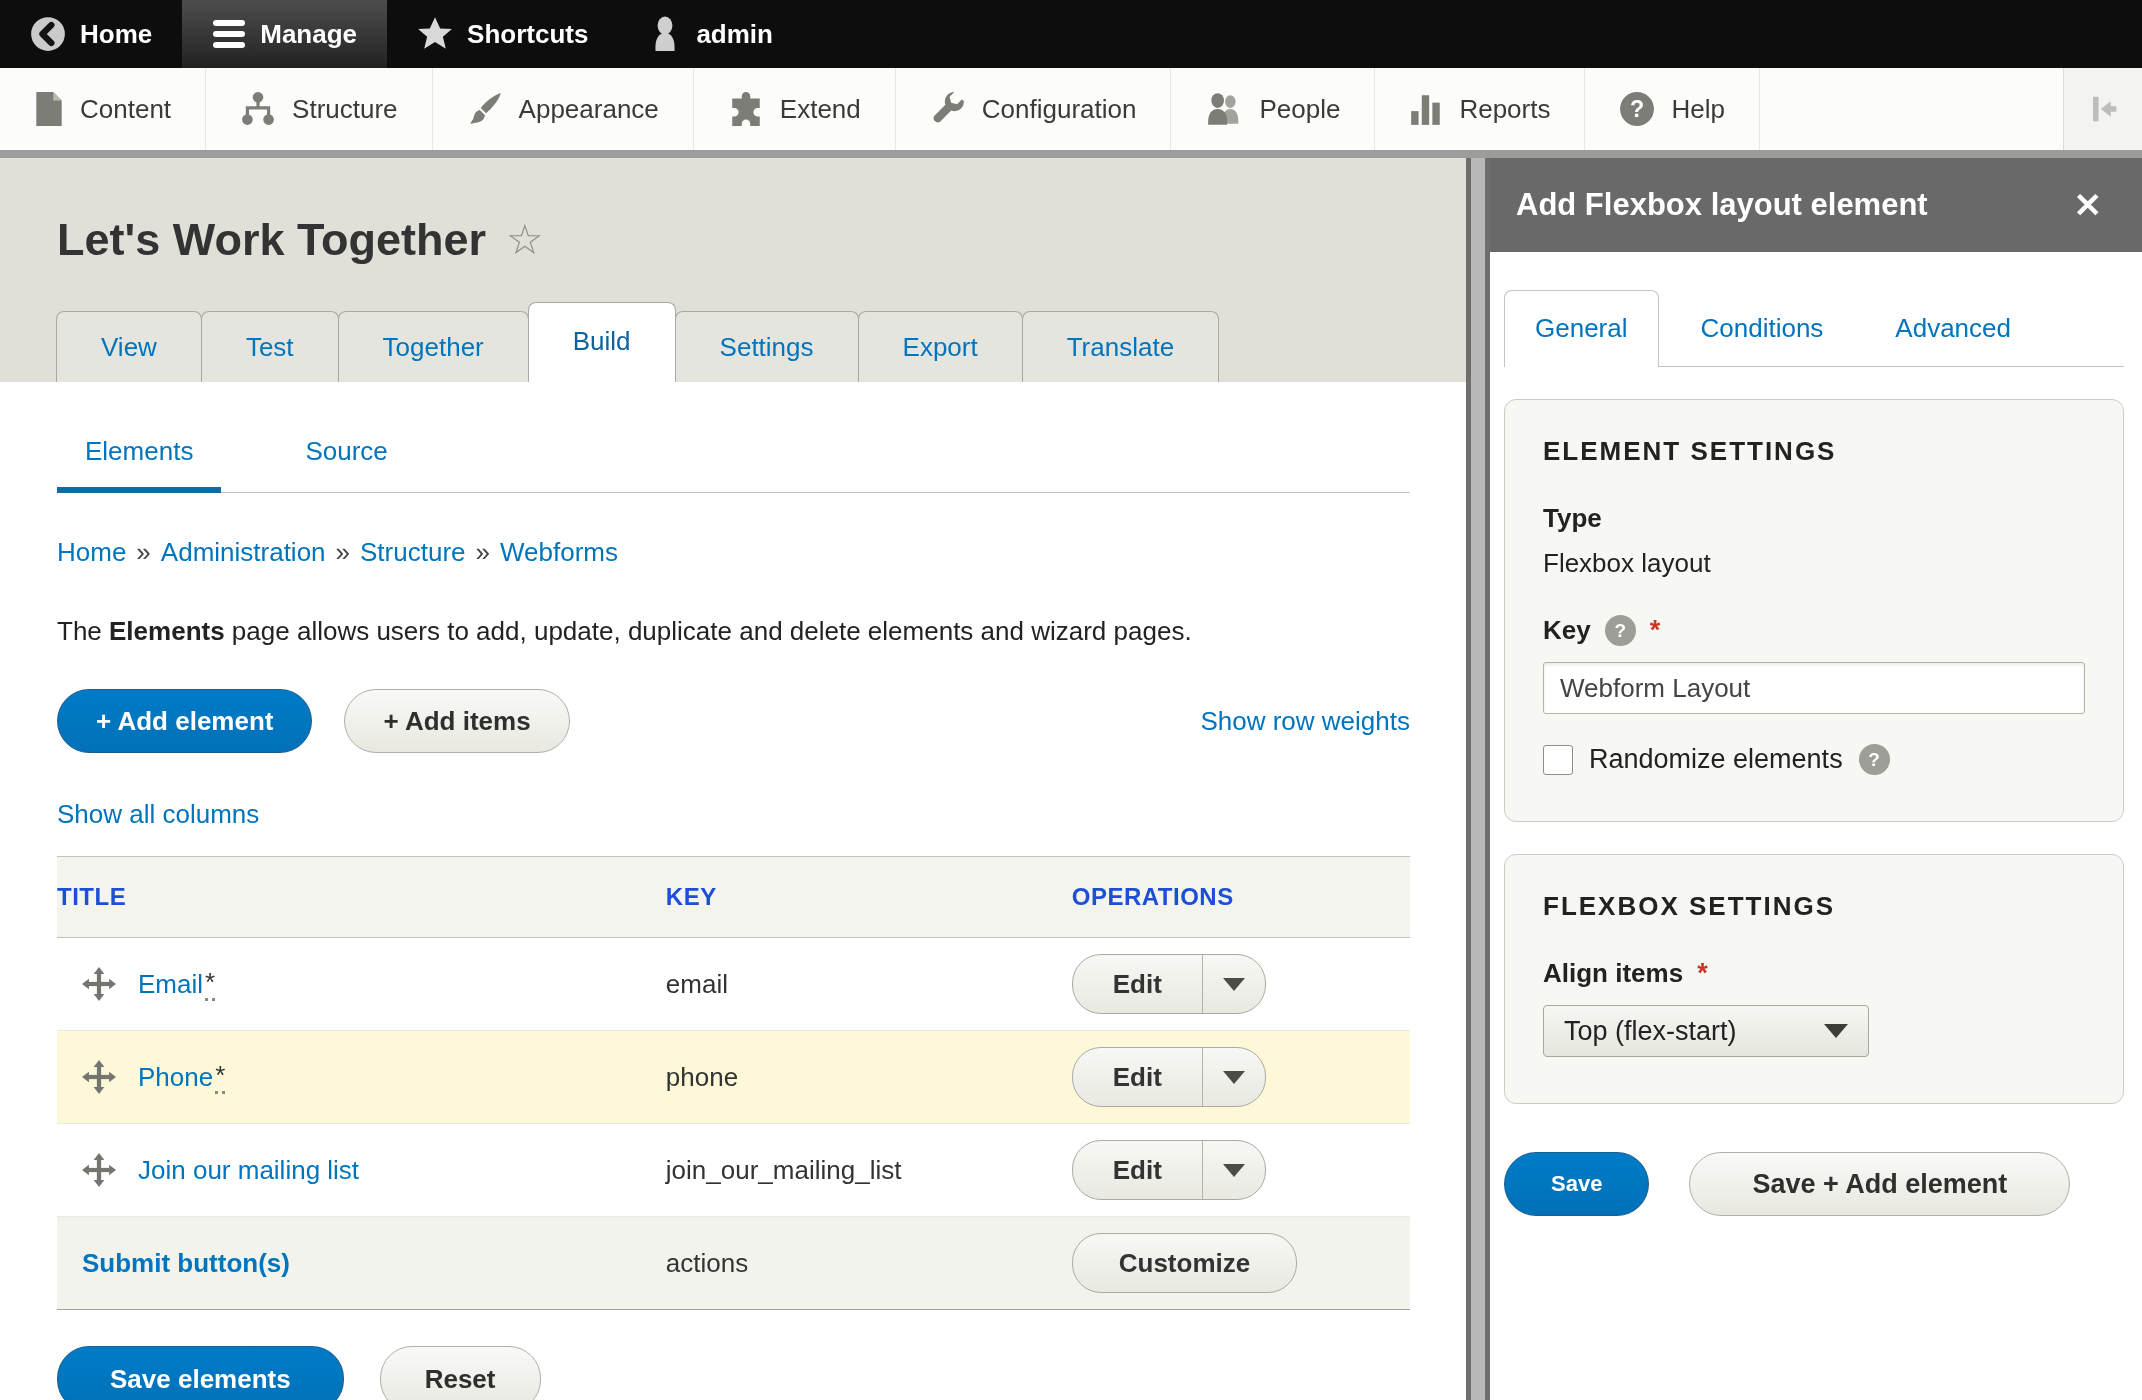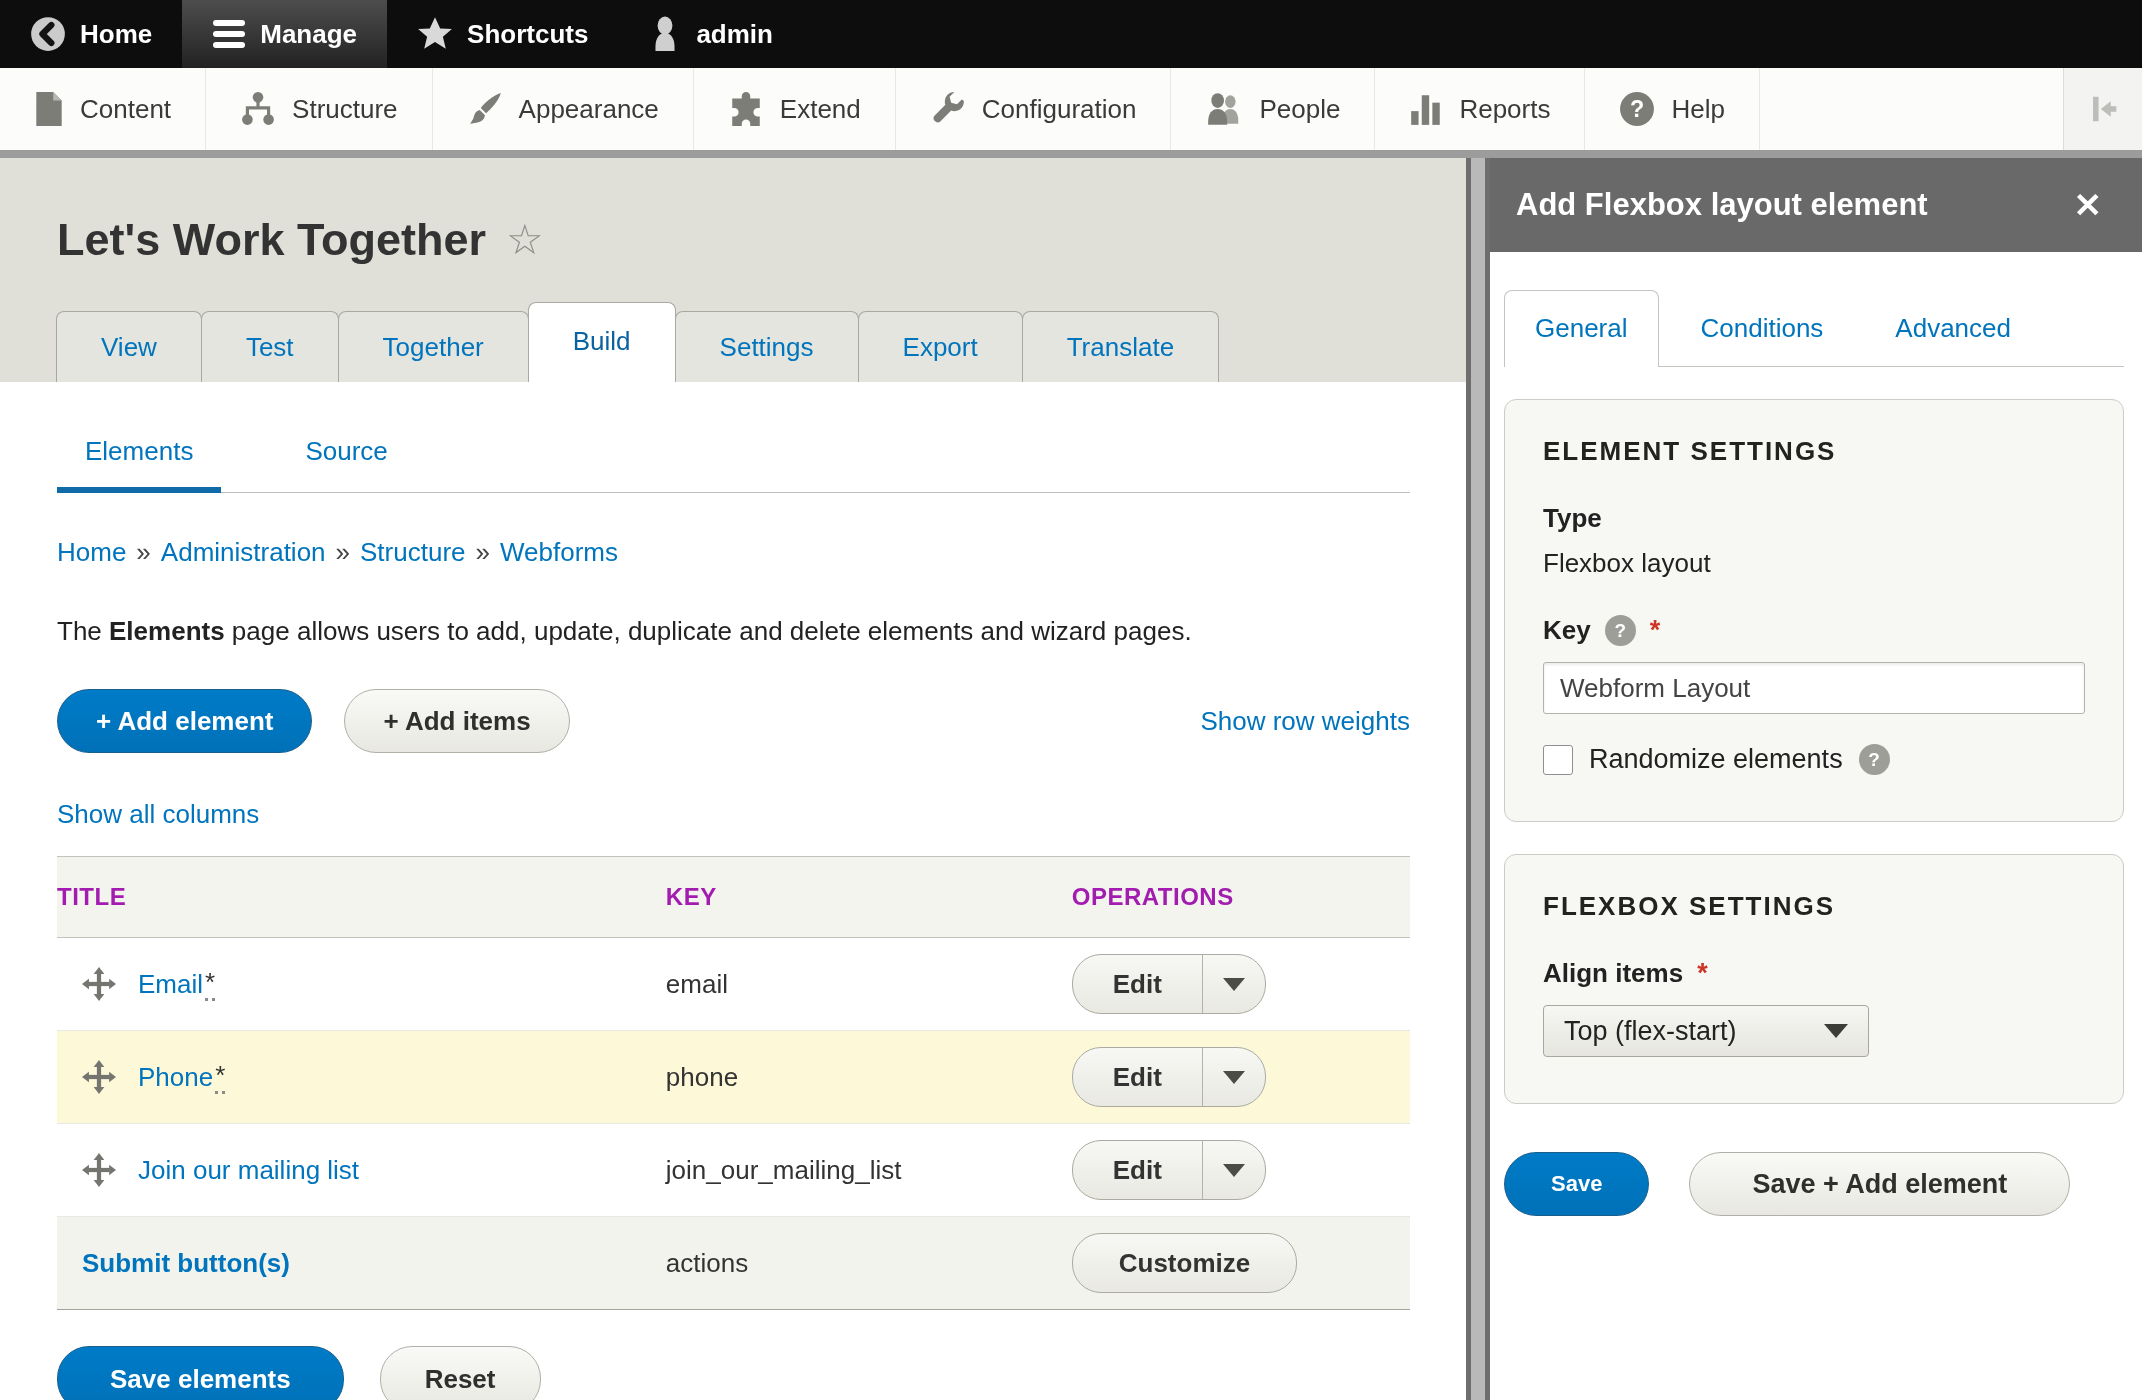--- a/index.html
+++ b/index.html
@@ -46,21 +46,21 @@
   .pill{display:inline-flex;align-items:center;justify-content:center;height:62px;
     border-radius:32px;font-size:26px;font-weight:bold;cursor:pointer;white-space:nowrap;}
   .pill.blue{background:linear-gradient(#007bc7,#0071b8);border:1px solid #1a5e8c;color:#fff;}
   .pill.gray{background:linear-gradient(#f9f9f7,#e8e8e1);border:1px solid #b0b0a8;color:#2f2f2d;}
   .actions-row .pill{margin-right:32px;padding:0 38px;}
   .row-weights{margin-left:auto;color:#0074bd;font-size:26px;cursor:pointer;text-decoration:none;}
   .show-all{display:inline-block;margin-top:46px;color:#0074bd;font-size:26px;cursor:pointer;text-decoration:none;}
   
   table.elements{margin-top:26px;width:100%;border-collapse:collapse;font-size:26px;}
   table.elements th{background:#f4f4ef;border-top:1px solid #c3c3bb;border-bottom:1px solid #c3c3bb;
-    text-align:left;font-size:24px;font-weight:bold;color:#a21caf;padding:26px 0;letter-spacing:0.5px;}
+    text-align:left;font-size:24px;font-weight:bold;color:#1d4ed8;padding:26px 0;letter-spacing:0.5px;}
   th.c1{width:45%;padding-left:25px;}
   th.c2{width:30%;}
   th.c3{width:25%;}
   td{border-bottom:1px solid #e8e8e4;padding:16px 0;vertical-align:middle;height:56px;}
   .cell-title{display:flex;align-items:center;padding-left:25px;}
   .drag{width:34px;height:34px;cursor:move;flex:0 0 auto;}
   td a.el-link{color:#0074bd;text-decoration:none;cursor:pointer;margin-left:22px;}
   .req{color:#333;border-bottom:3px dotted #8a8a8a;margin-left:2px;cursor:help;}
   tr.highlight td{background:#fdf8d8;}
   tr.actions-tr td{background:#f3f3ee;border-top:1px solid #a3a39d;border-bottom:1px solid #a3a39d;}

